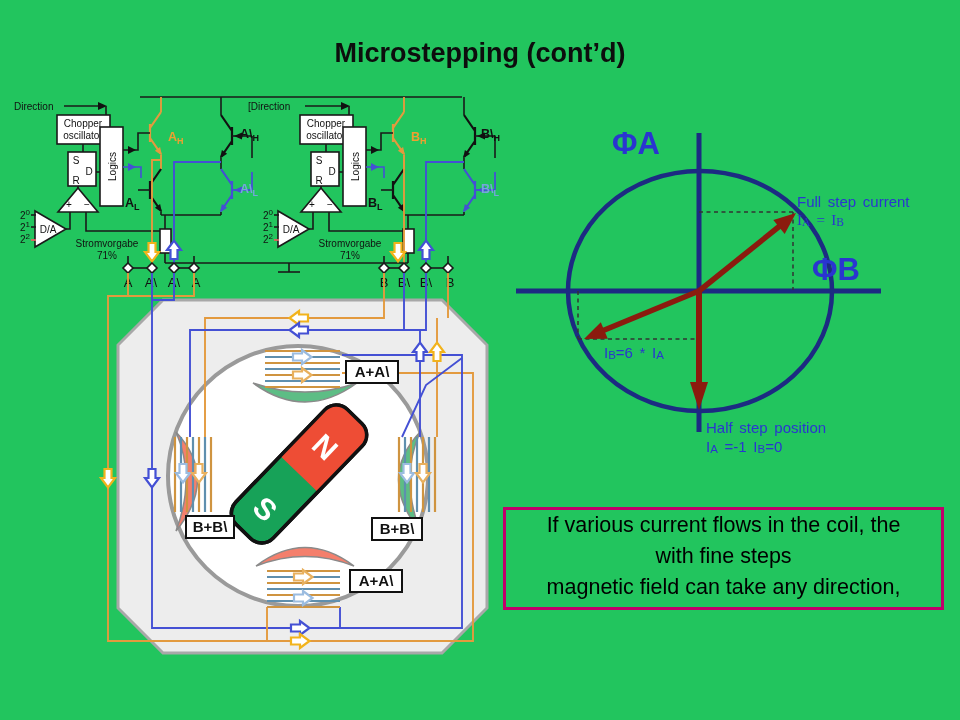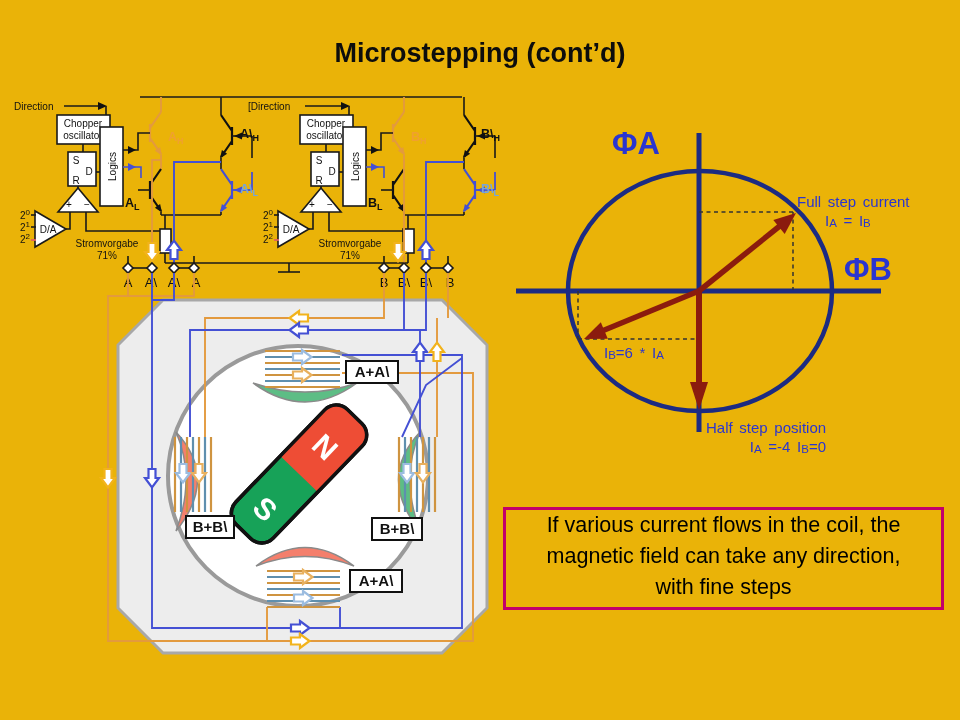--- a/index.html
+++ b/index.html
@@ -1,16 +1,16 @@
 <!DOCTYPE html>
 <html><head>
 <meta charset="utf-8">
 <style>
   html,body{margin:0;padding:0;background:#fff;}
-  .slide{position:relative;width:960px;height:720px;background:#eab308;overflow:hidden;
+  .slide{position:relative;width:960px;height:720px;background:#22c55e;overflow:hidden;
          font-family:"Liberation Sans",sans-serif;}
   .title{position:absolute;left:0;right:0;top:38px;text-align:center;
          font-size:27px;font-weight:bold;color:#0d0d0d;letter-spacing:0px;}
   svg{position:absolute;overflow:visible;font-family:"Liberation Sans",sans-serif;}
   #circuit-svg{left:0;top:85px;}
   #phase-svg{left:505px;top:115px;}
   .wire{fill:none;stroke:#1a1a1a;stroke-width:1.6;}
   .box{fill:#ffffff;stroke:#1a1a1a;stroke-width:1.6;}
   .ow{fill:none;stroke:#e39a3e;stroke-width:1.9;}
   .bw{fill:none;stroke:#4450d4;stroke-width:1.9;}
@@ -382,35 +382,35 @@
       <line x1="699" y1="291" x2="781" y2="225" stroke="#8b1b0e" stroke-width="5.5"></line>
       <polygon points="796,213 784.7,234 773.3,220" fill="#8b1b0e"></polygon>
       <line x1="699" y1="291" x2="602" y2="331" stroke="#8b1b0e" stroke-width="5.5"></line>
       <polygon points="584,339 600.8,322.2 607.8,338.8" fill="#8b1b0e"></polygon>
       <line x1="699" y1="291" x2="699" y2="384" stroke="#8b1b0e" stroke-width="6"></line>
       <polygon points="699,410 690,382 708,382" fill="#8b1b0e"></polygon>
     </g>
   </svg>
 
   <div class="phi" style="left:612px;top:126px;text-align:center;">ΦA</div>
-  <div class="phi" style="left:844px;top:252px;">ΦB</div>
+  <div class="phi" style="left:812px;top:252px;">ΦB</div>
 
   <div class="phase-label" style="left:797px;top:192px;">
     <div>Full step current</div>
-    <div style="margin-left:28px;"><span>I</span><sub>A</sub><span> = I</span><sub>B</sub></div>
+    <div style="margin-left:0;font-family:Liberation Serif, serif;"><span>I</span><sub>A</sub><span> = I</span><sub>B</sub></div>
   </div>
 
   <div class="phase-label" style="left:604px;top:343px;">
     <span>I</span><sub>B</sub><span>=6 * I</span><sub>A</sub>
   </div>
 
-  <div class="phase-label" style="left:706px;top:418px;text-align:right;">
+  <div class="phase-label" style="left:706px;top:418px;">
     <div>Half step position</div>
-    <div><span>I</span><sub>A</sub><span> =-4 I</span><sub>B</sub><span>=0</span></div>
+    <div><span>I</span><sub>A</sub><span> =-1 I</span><sub>B</sub><span>=0</span></div>
   </div>
 
   <div class="caption">
     <div>If various current flows in the coil, the</div>
+    <div>with fine steps</div>
     <div>magnetic field can take any direction,</div>
-    <div>with fine steps</div>
   </div>
 
 </div>
 
 </body></html>

